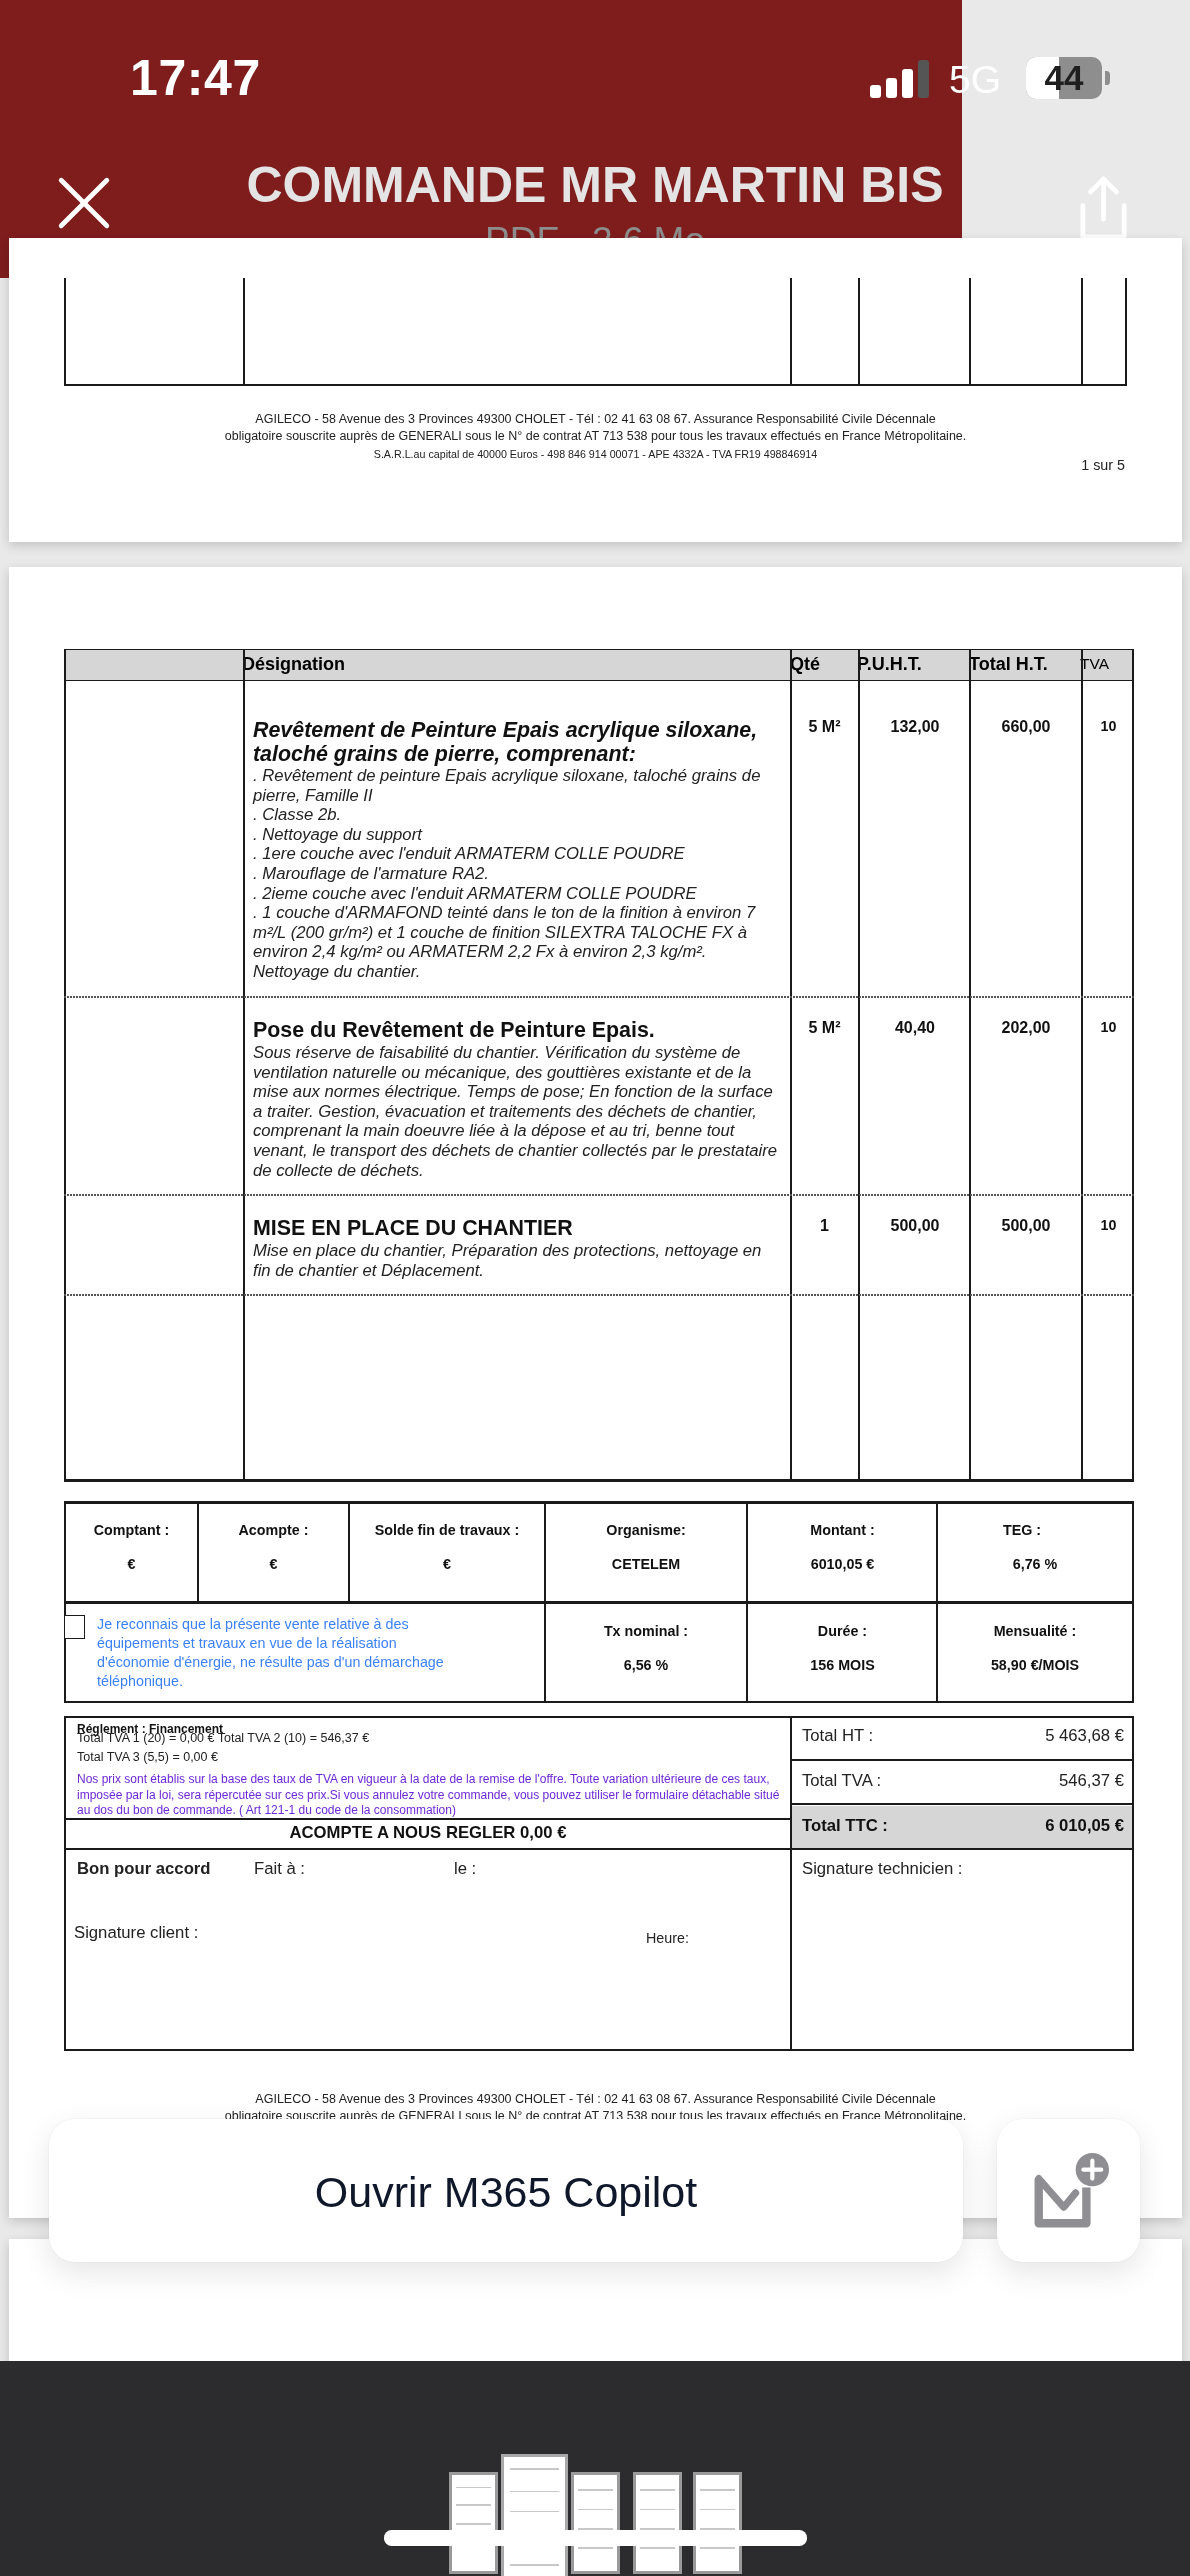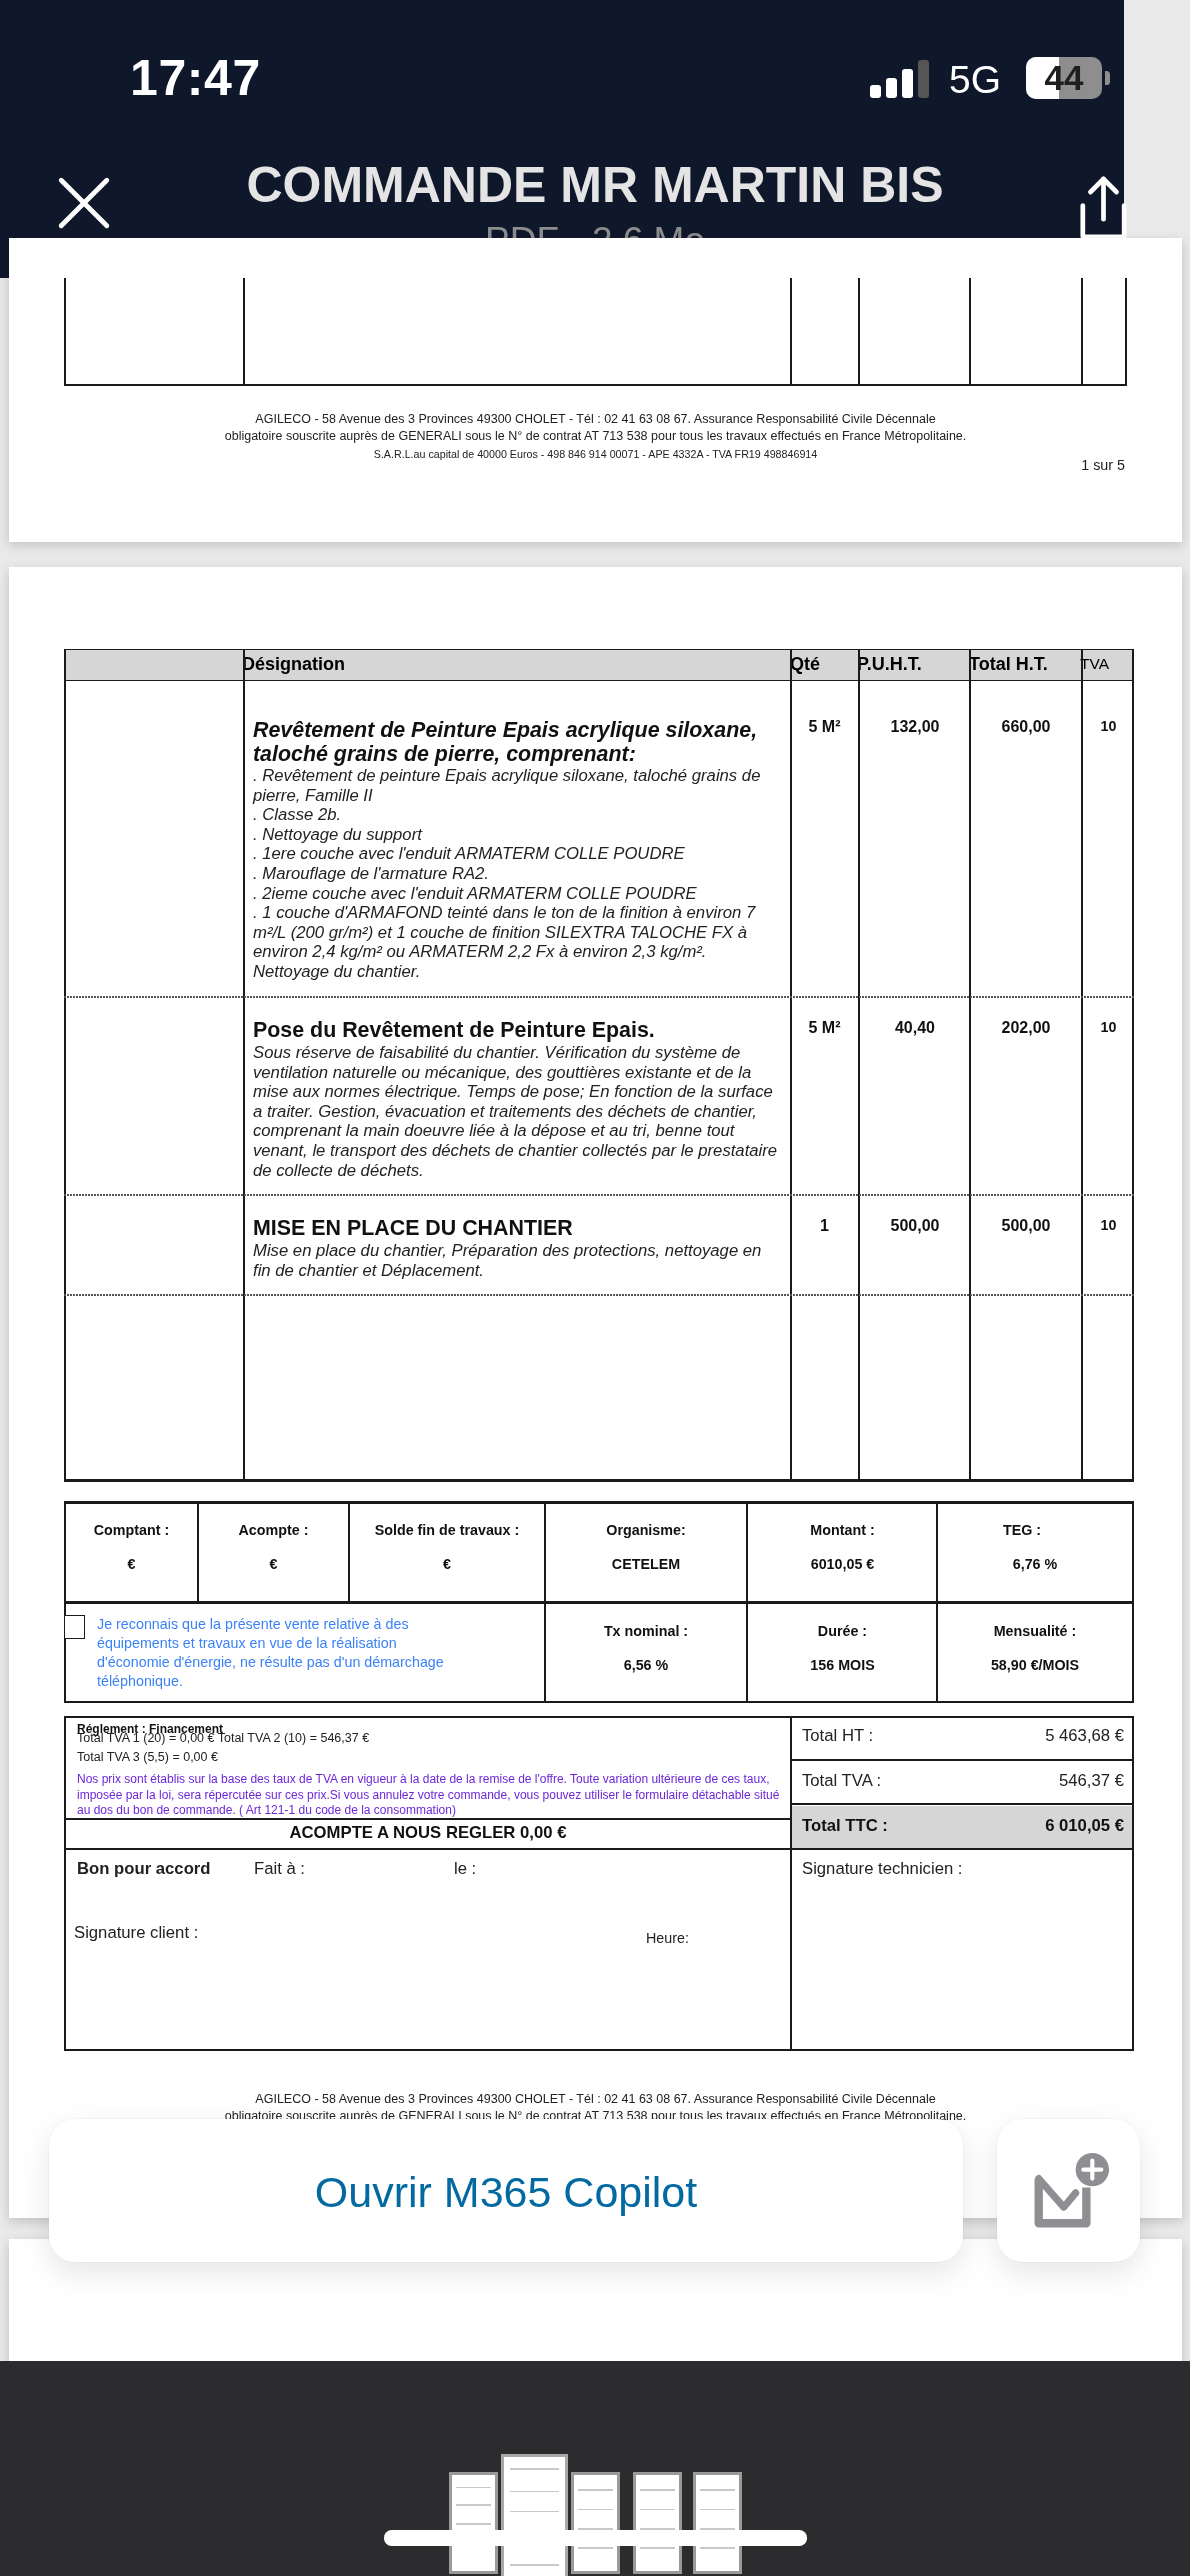--- a/index.html
+++ b/index.html
@@ -1,20 +1,20 @@
 <!DOCTYPE html>
 <html style="font-size:9.5px"><head>
 <meta charset="utf-8">
 <style>
   * { box-sizing: border-box; margin: 0; padding: 0; }
   html, body { width: 1190px; height: 2576px; overflow: hidden; background: #e9e9e9; }
   body { position: relative; font-family: "Liberation Sans", sans-serif; color: #000; }
 
   
-  .topbar { position: absolute; left: 0; top: 0; width: 1124px; height: 278px; background: #0f172a; }
+  .topbar { position: absolute; left: 0; top: 0; width: 962px; height: 278px; background: #7f1d1d; }
   .time { position: absolute; left: 130px; top: 49px; font-size: 50px; font-weight: 600; color: #fff; letter-spacing: 0.6px; }
   .signal { position: absolute; left: 870px; top: 60px; width: 60px; height: 38px; }
   .signal span { position: absolute; bottom: 0; width: 10.7px; border-radius: 3px; background: #fff; }
   .signal span.off { background: #555; }
   .net { position: absolute; left: 949px; top: 58px; font-size: 39px; color: #fff; }
   .battery { position: absolute; left: 1026px; top: 57px; width: 76px; height: 42px; border-radius: 10px; background: #8e8e8e; overflow: hidden; }
   .battery .fill { position: absolute; left: 0; top: 0; bottom: 0; background: #fff; }
   .battery .pct { position: absolute; left: 0; right: 0; top: 1.2px; text-align: center; font-size: 35px; font-weight: 700; color: #1f1f1f; }
   .battery-tip { position: absolute; left: 1105px; top: 71px; width: 4.8px; height: 14.3px; border-radius: 0 3.6px 3.6px 0; background: #8e8e8e; }
 
@@ -58,21 +58,21 @@
 
   .tot-label { position: absolute; font-size: 16.7px; color: #222; }
   .tot-value { position: absolute; text-align: right; font-size: 16.7px; color: #222; }
   .tot-ttc-bg { position: absolute; background: #d6d6d6; }
   .bold { font-weight: 700; color: #111; }
 
   .sig-text { position: absolute; font-size: 16.7px; color: #222; }
 
   
   .copilot-btn { position: absolute; left: 49px; top: 2119px; width: 914px; height: 143px; border-radius: 26px; background: #fff; box-shadow: 0 10.7px 30px rgba(0,0,0,0.10), 0 0 0 0.6px rgba(0,0,0,0.04); cursor: pointer; }
-  .copilot-btn span { position: absolute; left: 0; right: 0; top: 49px; text-align: center; font-size: 43px; color: #0369a1; }
+  .copilot-btn span { position: absolute; left: 0; right: 0; top: 49px; text-align: center; font-size: 43px; color: #0f172a; }
   .mail-btn { position: absolute; left: 997px; top: 2119px; width: 143px; height: 143px; border-radius: 26px; background: #fff; box-shadow: 0 10.7px 30px rgba(0,0,0,0.10), 0 0 0 0.6px rgba(0,0,0,0.04); cursor: pointer; }
 
   
   .bottombar { position: absolute; left: 0; top: 2361px; width: 1190px; height: 215px; background: #2c2c2e; }
   .thumb { position: absolute; background: #fff; border: 3.6px solid #9a9a9a; cursor: pointer; }
   .thumb .tl { position: absolute; left: 10%; right: 10%; height: 1.8px; background: #c8c8c8; }
   .home-ind { position: absolute; left: 384px; top: 2530px; width: 423px; height: 15.5px; border-radius: 7.7px; background: #fff; }
 </style>
 </head>
 <body>

